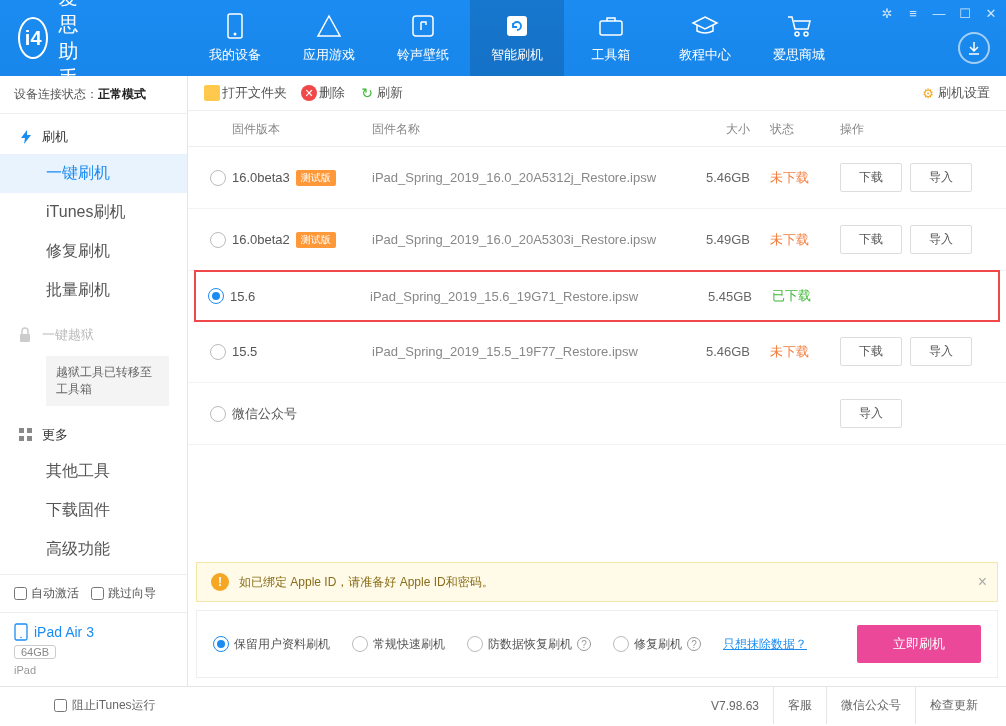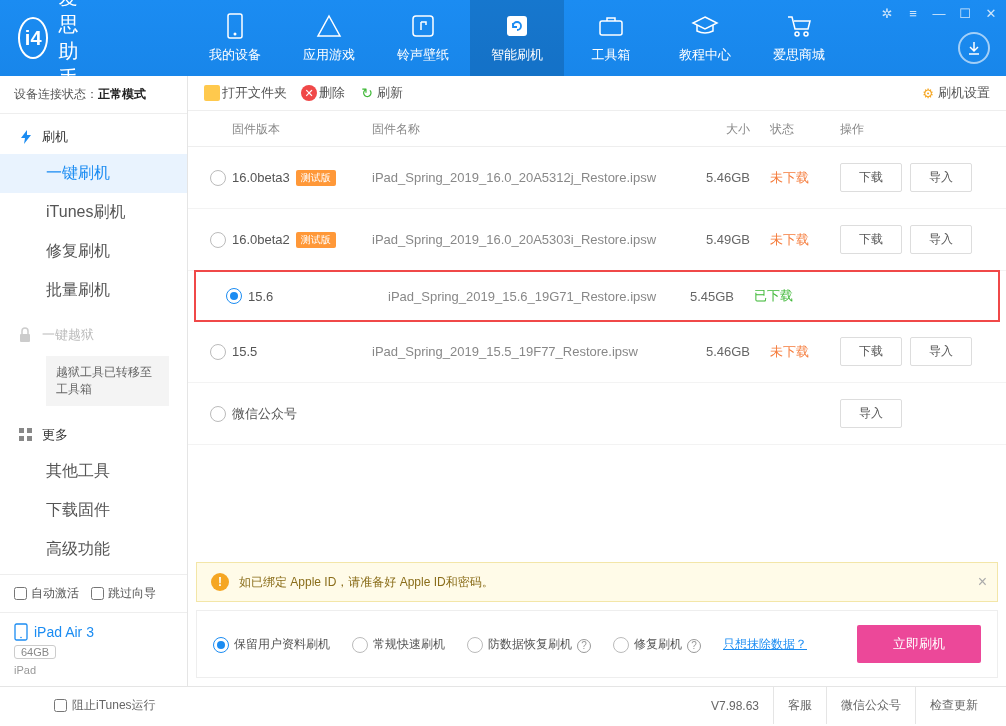--- a/index.html
+++ b/index.html
@@ -50,40 +50,40 @@
 
 .table-header { display: flex; padding: 10px 16px 8px 44px; font-size: 12px; color: #888; border-bottom: 1px solid #eee; }
 .col-version { width: 140px; }
 .col-name { flex: 1; }
 .col-size { width: 80px; text-align: right; padding-right: 20px; }
 .col-status { width: 70px; }
 .col-action { width: 150px; }
 
 .fw-list { }
 .fw-row { display: flex; align-items: center; padding: 16px 16px 16px 16px; font-size: 13px; color: #555; border-bottom: 1px solid #f3f3f3; position: relative; }
-.fw-row.selected { border: 2px solid #f04848; margin: -1px 6px; padding: 15px 24px; }
+.fw-row.selected { border: 2px solid #f04848; margin: -1px 6px; padding: 15px 6px; }
 .fw-row .radio { width: 28px; display: flex; justify-content: center; }
 .radio-circle { width: 16px; height: 16px; border: 1.5px solid #bbb; border-radius: 50%; display: inline-flex; align-items: center; justify-content: center; }
 .radio-circle.checked { border-color: #1b8cf2; }
 .radio-circle.checked::after { content: ""; width: 8px; height: 8px; background: #1b8cf2; border-radius: 50%; }
 .fw-row .col-version { display: flex; align-items: center; gap: 6px; }
 .badge { background: #ff9838; color: #fff; font-size: 10px; padding: 1px 5px; border-radius: 2px; }
 .fw-row .col-name { color: #888; }
 .fw-row .col-size { color: #666; }
 .status-not { color: #f57c3c; }
 .status-done { color: #3fb837; }
 .fw-row .col-action { display: flex; gap: 8px; }
 .btn { border: 1px solid #ddd; background: #fff; padding: 5px 18px; font-size: 12px; color: #555; border-radius: 2px; cursor: pointer; }
 
 .alert-bar { margin: 6px 8px 0; background: #fffbe8; border: 1px solid #f3e6a8; padding: 10px 14px; display: flex; align-items: center; font-size: 12px; color: #8a6d1a; position: relative; }
 .alert-bar .warn-icon { width: 18px; height: 18px; background: #f5a623; color: #fff; border-radius: 50%; display: flex; align-items: center; justify-content: center; margin-right: 10px; font-weight: bold; }
 .alert-bar .close { position: absolute; right: 10px; color: #aaa; cursor: pointer; font-size: 16px; }
 
 .options-bar { margin: 8px 8px; border: 1px solid #eee; padding: 14px 16px; display: flex; align-items: center; gap: 22px; font-size: 12px; color: #555; }
-.options-bar label { display: flex; align-items: flex-end; gap: 5px; cursor: pointer; }
+.options-bar label { display: flex; align-items: center; gap: 5px; cursor: pointer; }
 .options-bar .help { width: 14px; height: 14px; border: 1px solid #999; border-radius: 50%; display: inline-flex; align-items: center; justify-content: center; font-size: 10px; color: #999; }
 .options-bar a { color: #1b8cf2; text-decoration: underline; }
 .flash-btn { margin-left: auto; background: #ec4899; color: #fff; border: none; padding: 10px 36px; font-size: 13px; border-radius: 2px; cursor: pointer; }
 
 .footer { height: 38px; border-top: 1px solid #e5e5e5; display: flex; align-items: center; padding: 0 14px; font-size: 12px; color: #666; }
 .footer label { display: flex; align-items: center; gap: 5px; padding-left: 40px; }
 .footer .spacer { flex: 1; }
 .footer .footer-item { padding: 0 14px; border-left: 1px solid #e5e5e5; height: 100%; display: flex; align-items: center; cursor: pointer; }
 .footer .ver { padding-right: 14px; }
 

